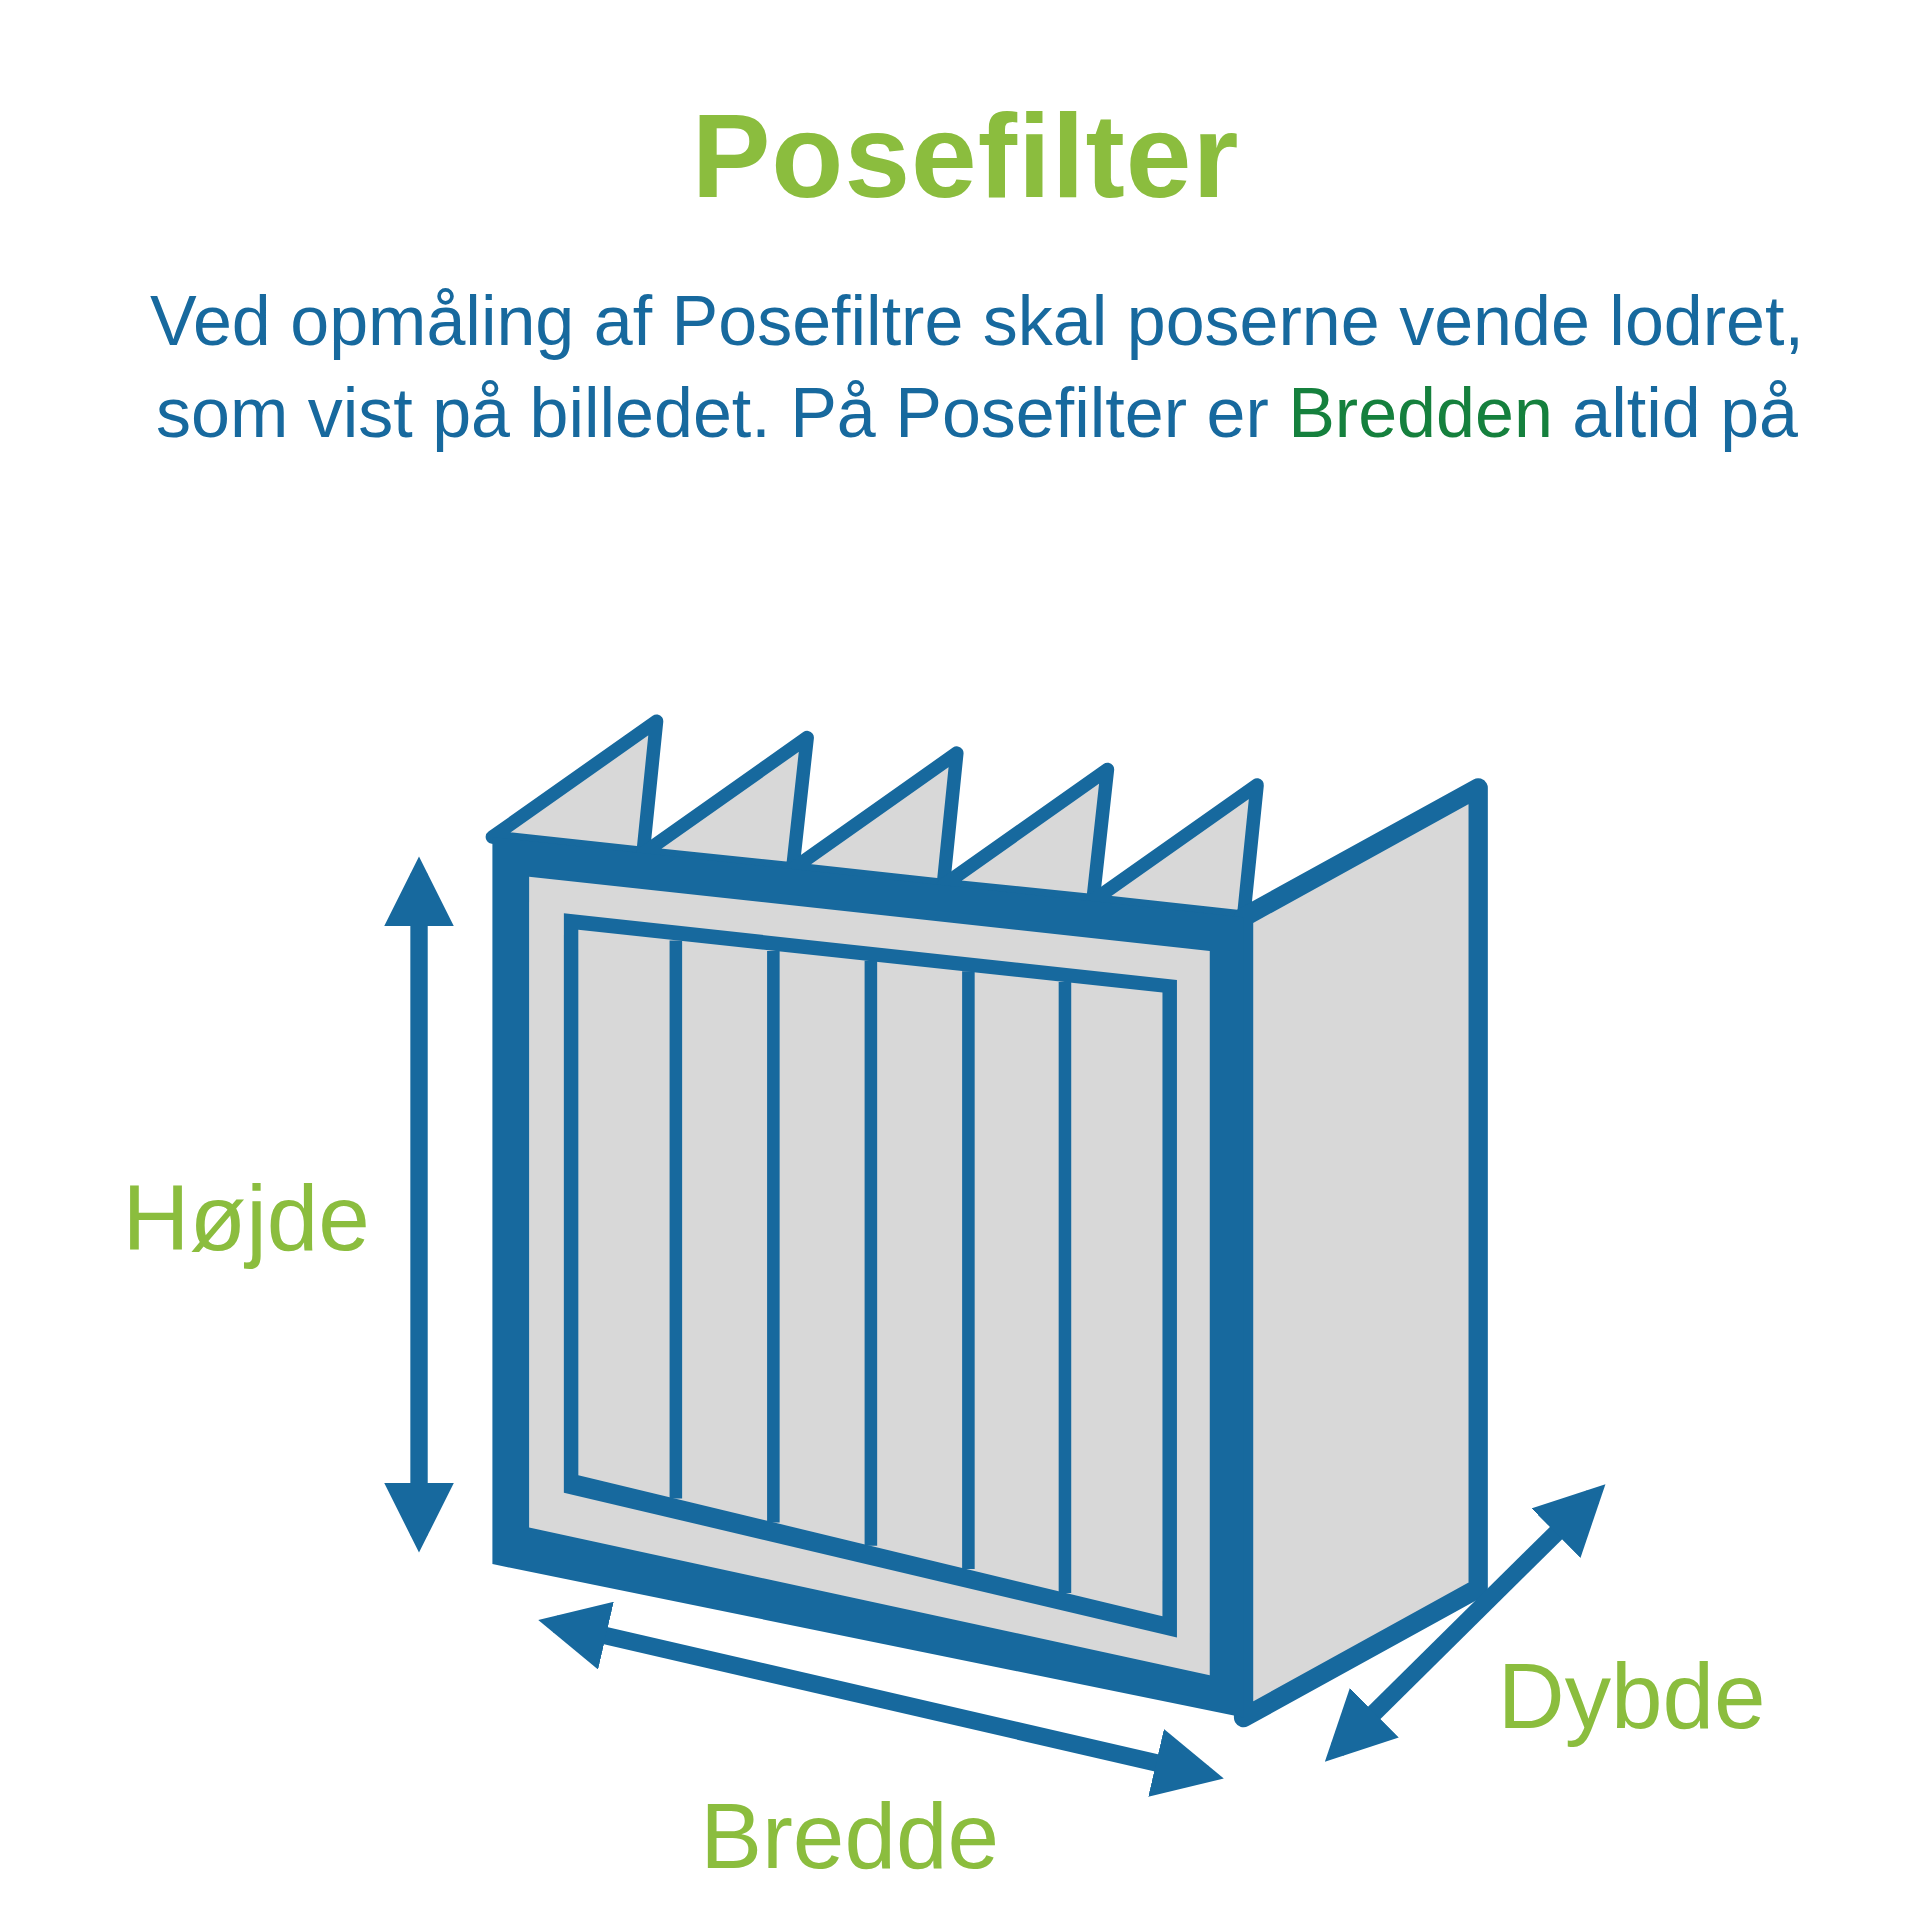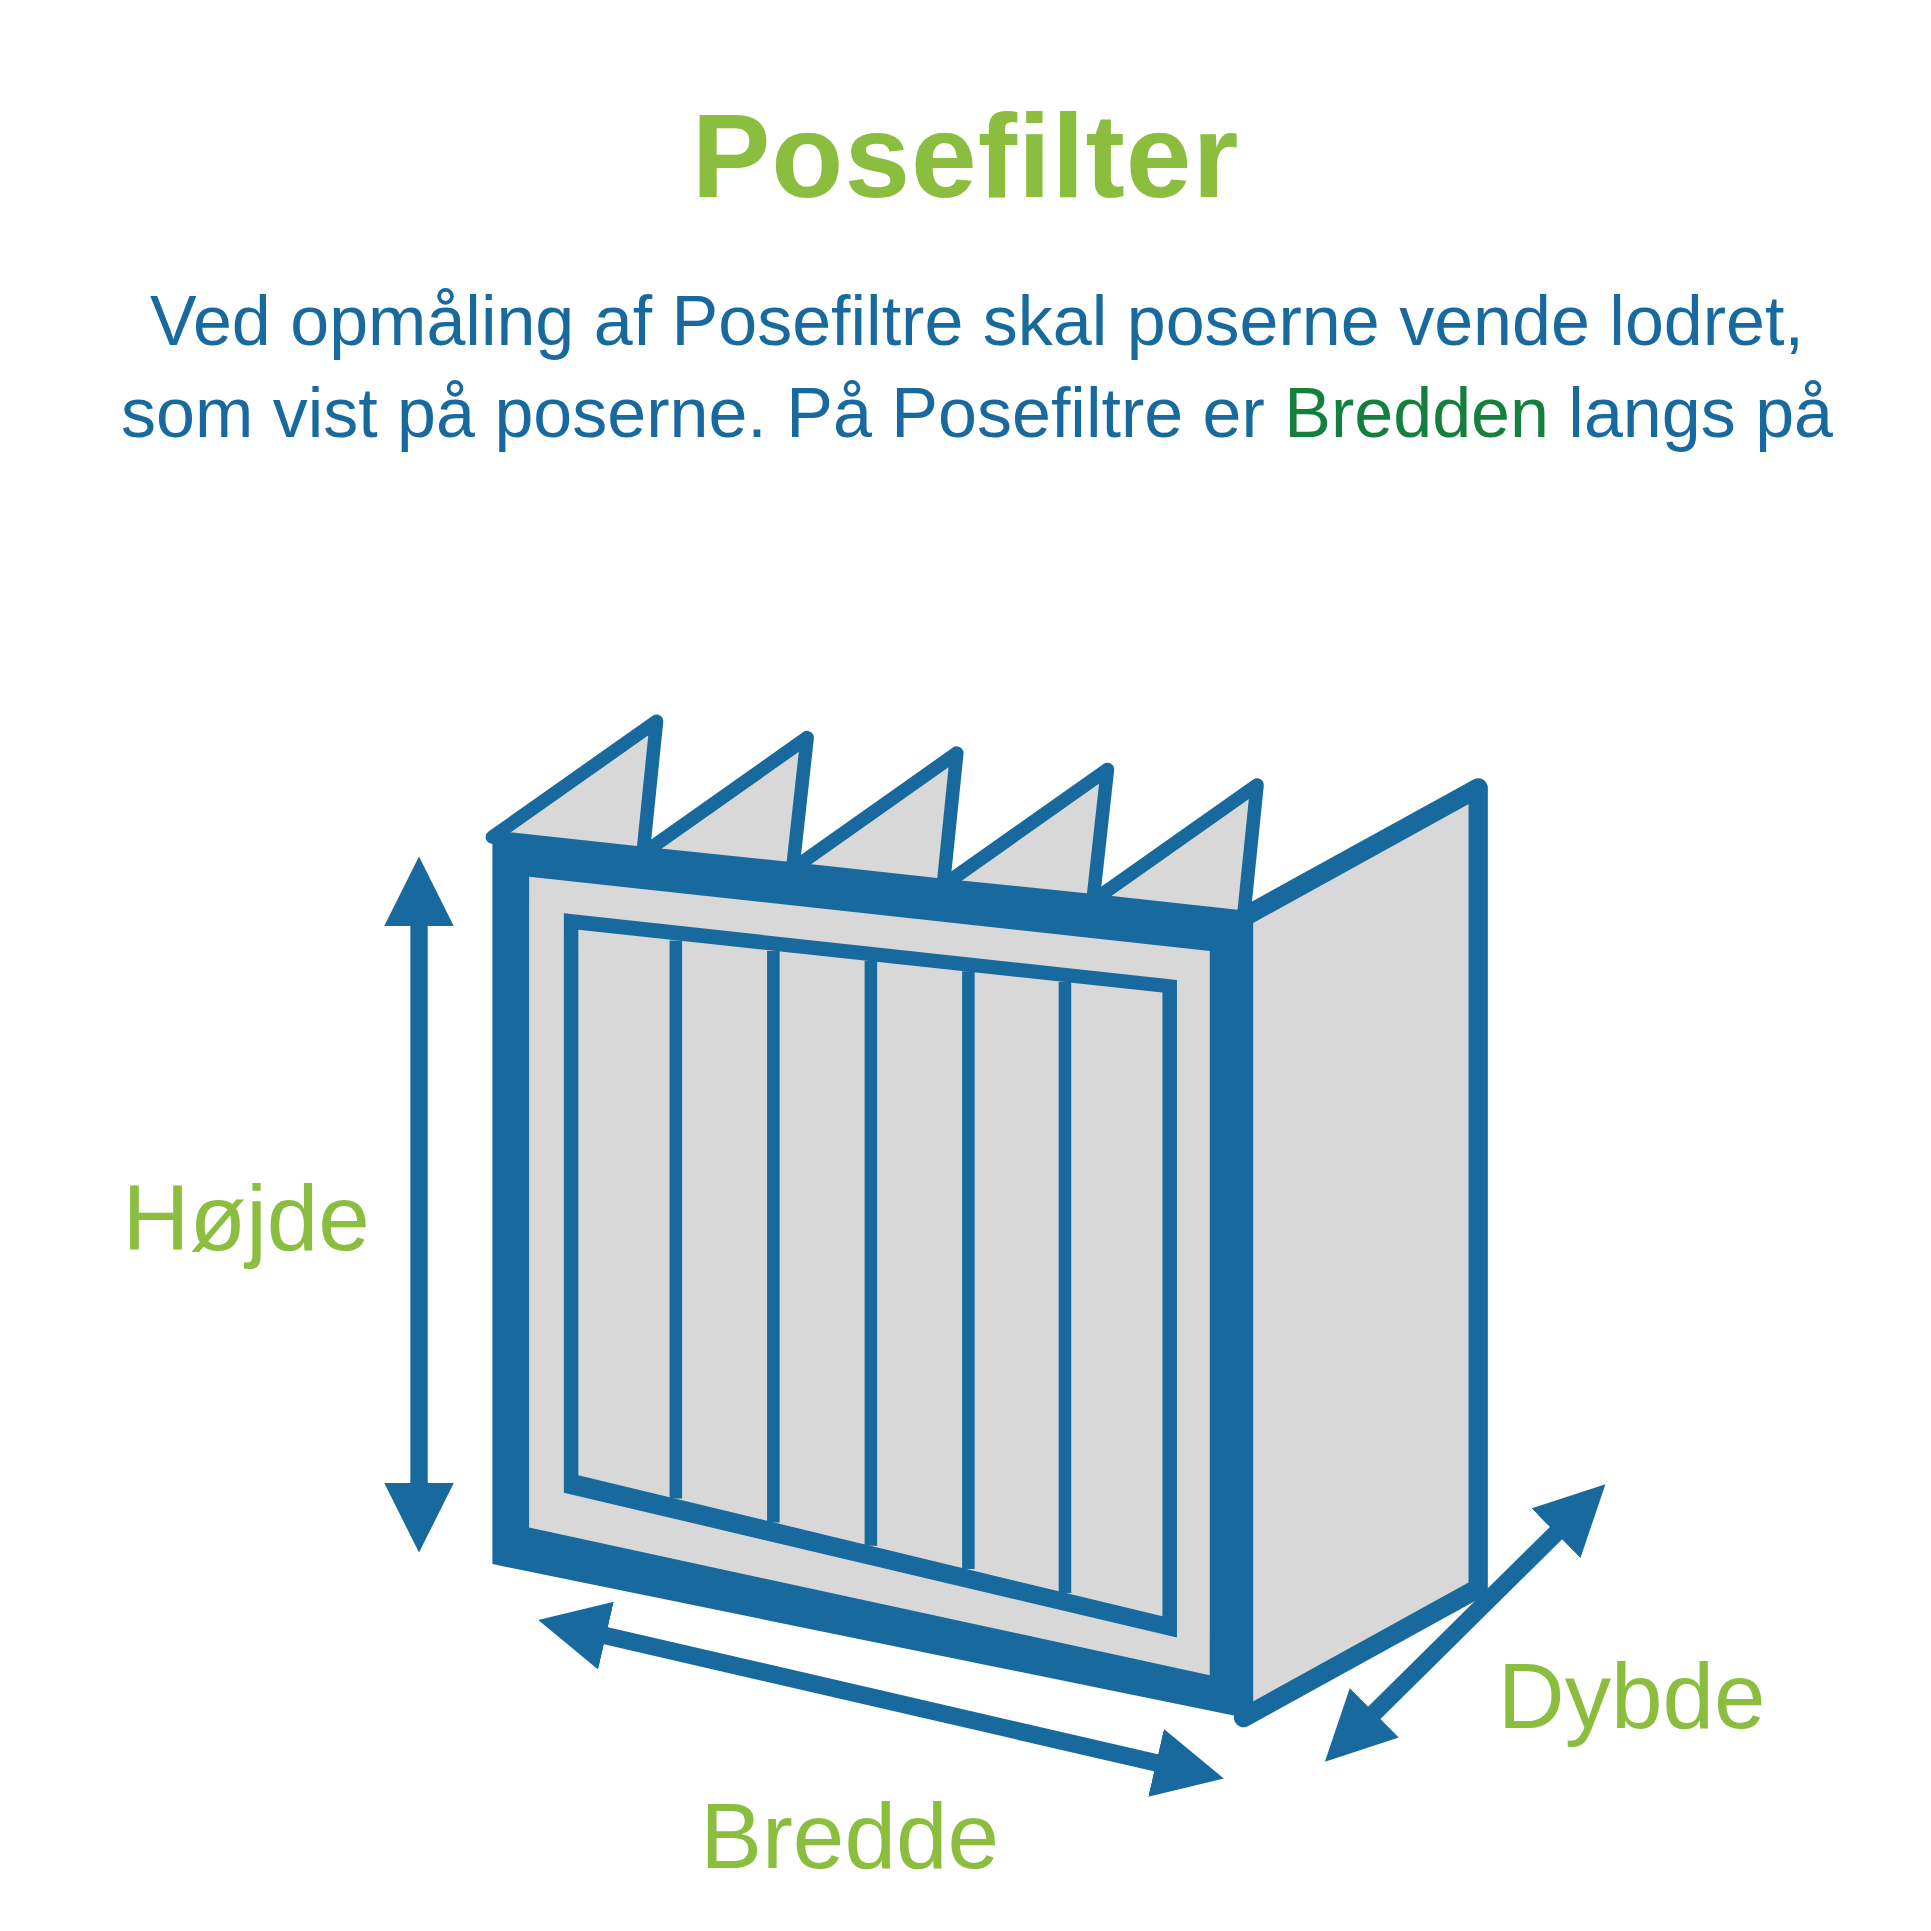--- a/index.html
+++ b/index.html
@@ -62,21 +62,21 @@
 </style>
 </head>
 <body>
 
 <div class="page">
 
   <h1 class="title">Posefilter</h1>
 
   <div class="desc">
     <div class="desc-line"><span>Ved opmåling af Posefiltre skal poserne vende lodret,</span></div>
-    <div class="desc-line"><span>som vist på poserne. På Posefiltre er </span><span class="green">Bredden</span><span> langs på</span></div>
+    <div class="desc-line"><span>som vist på billedet. På Posefilter er </span><span class="green">Bredden</span><span> altid på</span></div>
   </div>
 
   <svg class="diagram" viewBox="0 0 2000 2000" aria-hidden="true">
     <defs>
       <marker id="ah" viewBox="0 0 10 10" refX="7.5" refY="5" markerWidth="4" markerHeight="4" orient="auto-start-reverse">
         <path d="M 0 0 L 10 5 L 0 10 z" fill="#17699e"></path>
       </marker>
     </defs>
 
     <g stroke="#17699e" stroke-width="14" fill="#d8d8d8" stroke-linejoin="round">

